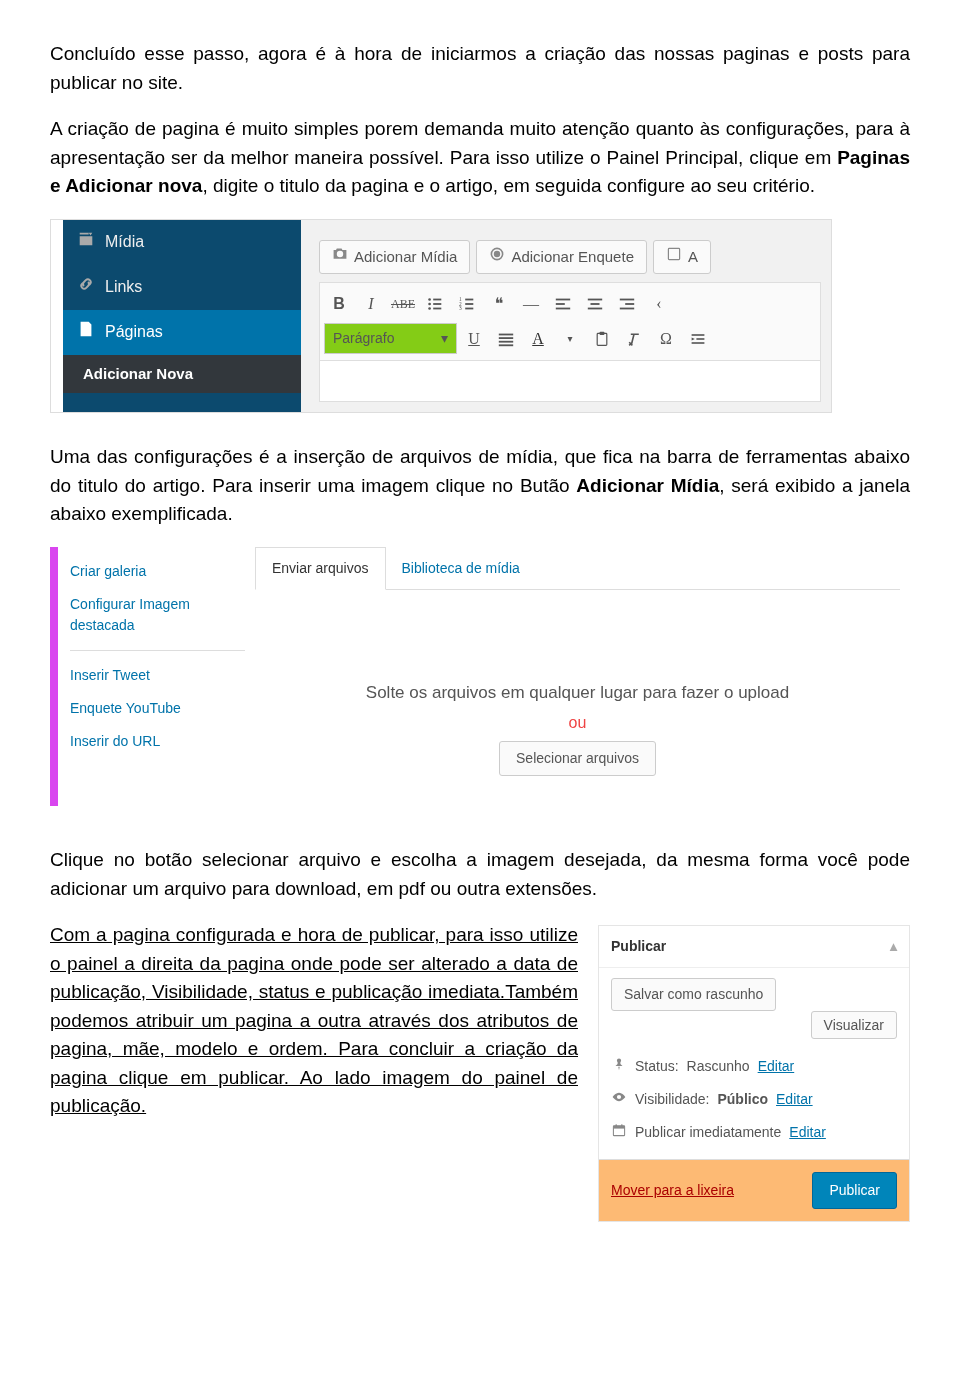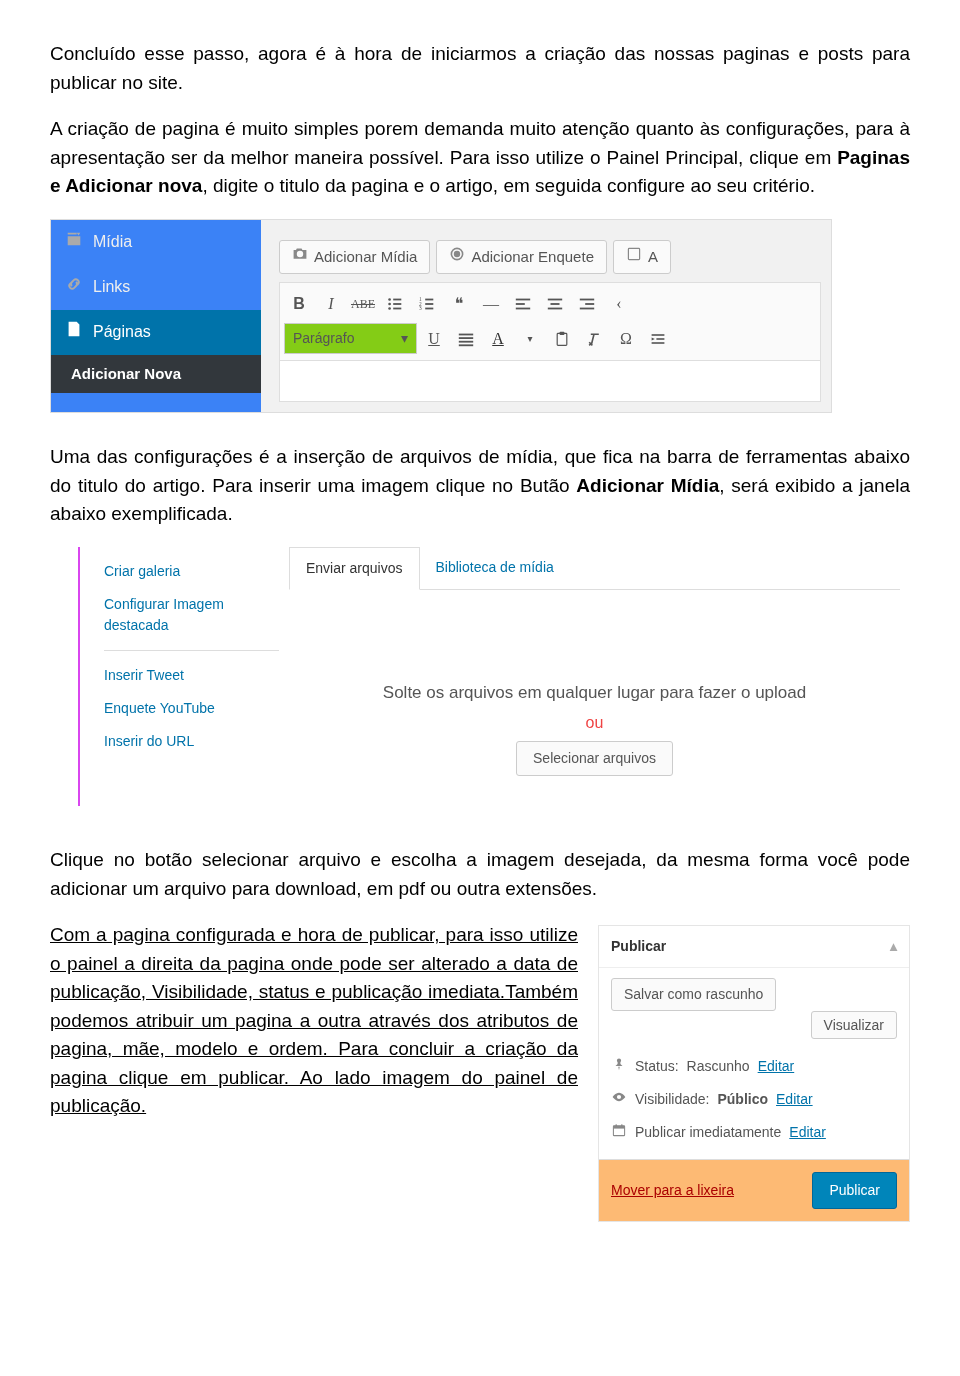--- a/index.html
+++ b/index.html
@@ -22,24 +22,25 @@
 
   
   .wp-shot-1 {
     display: flex;
     width: 780px;
     margin: 10px 0 30px 0;
     border: 1px solid #ddd;
     font-family: -apple-system, BlinkMacSystemFont, "Segoe UI", sans-serif;
   }
   .wp-sidebar {
-    width: 210px;
-    background: #3b82f6;
+    width: 238px;
+    background: #0c4a6e;
     color: #eee;
     font-size: 16px;
+    margin-left: 12px;
   }
   .wp-sidebar .menu-item {
     display: flex;
     align-items: center;
     gap: 10px;
     padding: 10px 14px;
     color: #eee;
   }
   .wp-sidebar .menu-item.active {
     background: #0073aa;
@@ -121,43 +122,43 @@
   
   .wp-shot-2 {
     display: flex;
     width: 860px;
     margin: 14px 0 40px 0;
     font-family: -apple-system, BlinkMacSystemFont, "Segoe UI", sans-serif;
     font-size: 14px;
   }
   .media-left {
     width: 175px;
-    border-left: 2px solid #d946ef;
-    padding: 8px 0 8px 24px;
-    margin-left: 28px;
+    border-left: 8px solid #d946ef;
+    padding: 8px 0 8px 12px;
   }
   .media-left a {
     display: block;
     color: #0073aa;
     padding: 6px 0;
     font-size: 14px;
   }
   .media-left hr {
     border: none;
     border-top: 1px solid #ddd;
     margin: 8px 0;
   }
   .media-main {
     flex: 1;
     padding: 0 10px;
   }
   .media-tabs {
     display: flex;
     border-bottom: 1px solid #ddd;
     font-size: 14px;
+    align-items: flex-end;
   }
   .media-tab {
     padding: 10px 16px;
     color: #0073aa;
   }
   .media-tab.active {
     border: 1px solid #ddd;
     border-bottom: 1px solid #fff;
     margin-bottom: -1px;
     background: #fff;

